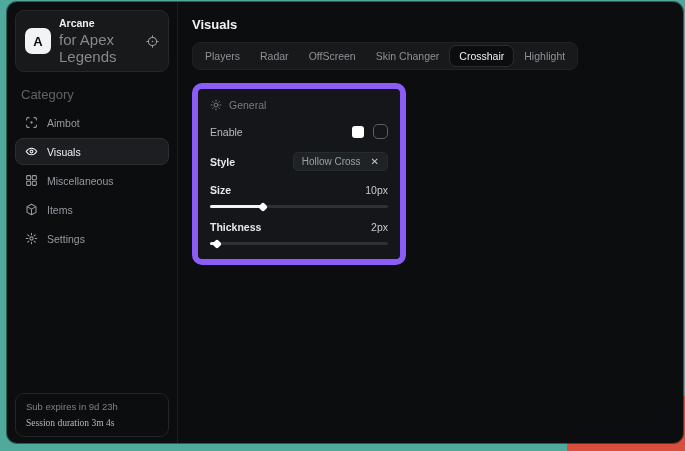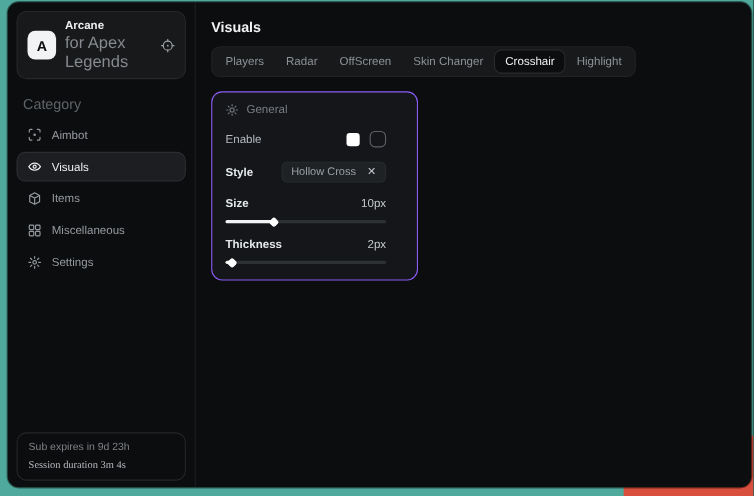--- a/index.html
+++ b/index.html
@@ -64,22 +64,22 @@
     display:inline-flex;gap:2px;align-items:center;
     background:#17191b;border:1px solid #202225;border-radius:8px;
     padding:3px;margin-top:10px;text-align:right;
   }
   .tab{
     padding:4px 9px;font-size:10.5px;color:#8d9297;border-radius:6px;
     cursor:pointer;white-space:nowrap;
   }
   .tab.selected{background:#0c0d0e;color:#eef0f2;box-shadow:0 0 0 1px #2a2c2f;}
   .panel{
-    width:188px;background:#141619;border:1px solid #8b5cf6;
-    border-radius:10px;padding:10px 28px 14px 12px;margin-top:13px;
+    width:214px;background:#141619;border:6px solid #8b5cf6;
+    border-radius:10px;padding:10px 12px 14px 12px;margin-top:13px;
   }
   .panel-header{display:flex;align-items:center;gap:7px;color:#787d82;font-size:10.5px;}
   .row{display:flex;align-items:center;justify-content:space-between;margin-top:13px;}
   .label-dim{color:#b6bbc0;font-size:10.5px;}
   .label-strong{color:#e6e9eb;font-size:10.5px;font-weight:700;}
   .value{color:#c6cacd;font-size:10.5px;}
   .enable-controls{display:flex;align-items:center;gap:9px;}
   .swatch{width:12px;height:12px;background:#fff;border-radius:3px;cursor:pointer;}
   .checkbox{width:15px;height:15px;border:1.5px solid #5d6166;border-radius:5px;cursor:pointer;}
   .tag{
@@ -136,38 +136,38 @@
         <svg width="13" height="13" viewBox="0 0 16 16" fill="none" stroke="currentColor" stroke-width="1.3" stroke-linecap="round">
           <path d="M1.5 8s2.5-4 6.5-4 6.5 4 6.5 4-2.5 4-6.5 4S1.5 8 1.5 8z"></path>
           <circle cx="8" cy="8" r="1.7"></circle>
         </svg>
       </span>
       <span>Visuals</span>
     </div>
 
     <div class="nav-item">
       <span class="nicon">
-        <svg width="13" height="13" viewBox="0 0 16 16" fill="none" stroke="currentColor" stroke-width="1.3" stroke-linejoin="round">
-          <path d="M8 1.5l5.5 3v7l-5.5 3-5.5-3v-7z"></path>
-          <path d="M2.5 4.5L8 7.5l5.5-3M8 7.5v7"></path>
-        </svg>
-      </span>
-      <span>Items</span>
-    </div>
-
-    <div class="nav-item">
-      <span class="nicon">
         <svg width="13" height="13" viewBox="0 0 16 16" fill="none" stroke="currentColor" stroke-width="1.3">
           <rect x="2" y="2" width="5" height="5" rx="1"></rect>
           <rect x="9" y="2" width="5" height="5" rx="1"></rect>
           <rect x="2" y="9" width="5" height="5" rx="1"></rect>
           <rect x="9" y="9" width="5" height="5" rx="1"></rect>
         </svg>
       </span>
       <span>Miscellaneous</span>
+    </div>
+
+    <div class="nav-item">
+      <span class="nicon">
+        <svg width="13" height="13" viewBox="0 0 16 16" fill="none" stroke="currentColor" stroke-width="1.3" stroke-linejoin="round">
+          <path d="M8 1.5l5.5 3v7l-5.5 3-5.5-3v-7z"></path>
+          <path d="M2.5 4.5L8 7.5l5.5-3M8 7.5v7"></path>
+        </svg>
+      </span>
+      <span>Items</span>
     </div>
 
     <div class="nav-item">
       <span class="nicon">
         <svg width="13" height="13" viewBox="0 0 16 16" fill="none" stroke="currentColor" stroke-width="1.3" stroke-linecap="round">
           <circle cx="8" cy="8" r="2"></circle>
           <path d="M8 1.5v2M8 12.5v2M1.5 8h2M12.5 8h2M3.4 3.4l1.4 1.4M11.2 11.2l1.4 1.4M12.6 3.4l-1.4 1.4M4.8 11.2l-1.4 1.4"></path>
         </svg>
       </span>
       <span>Settings</span>

